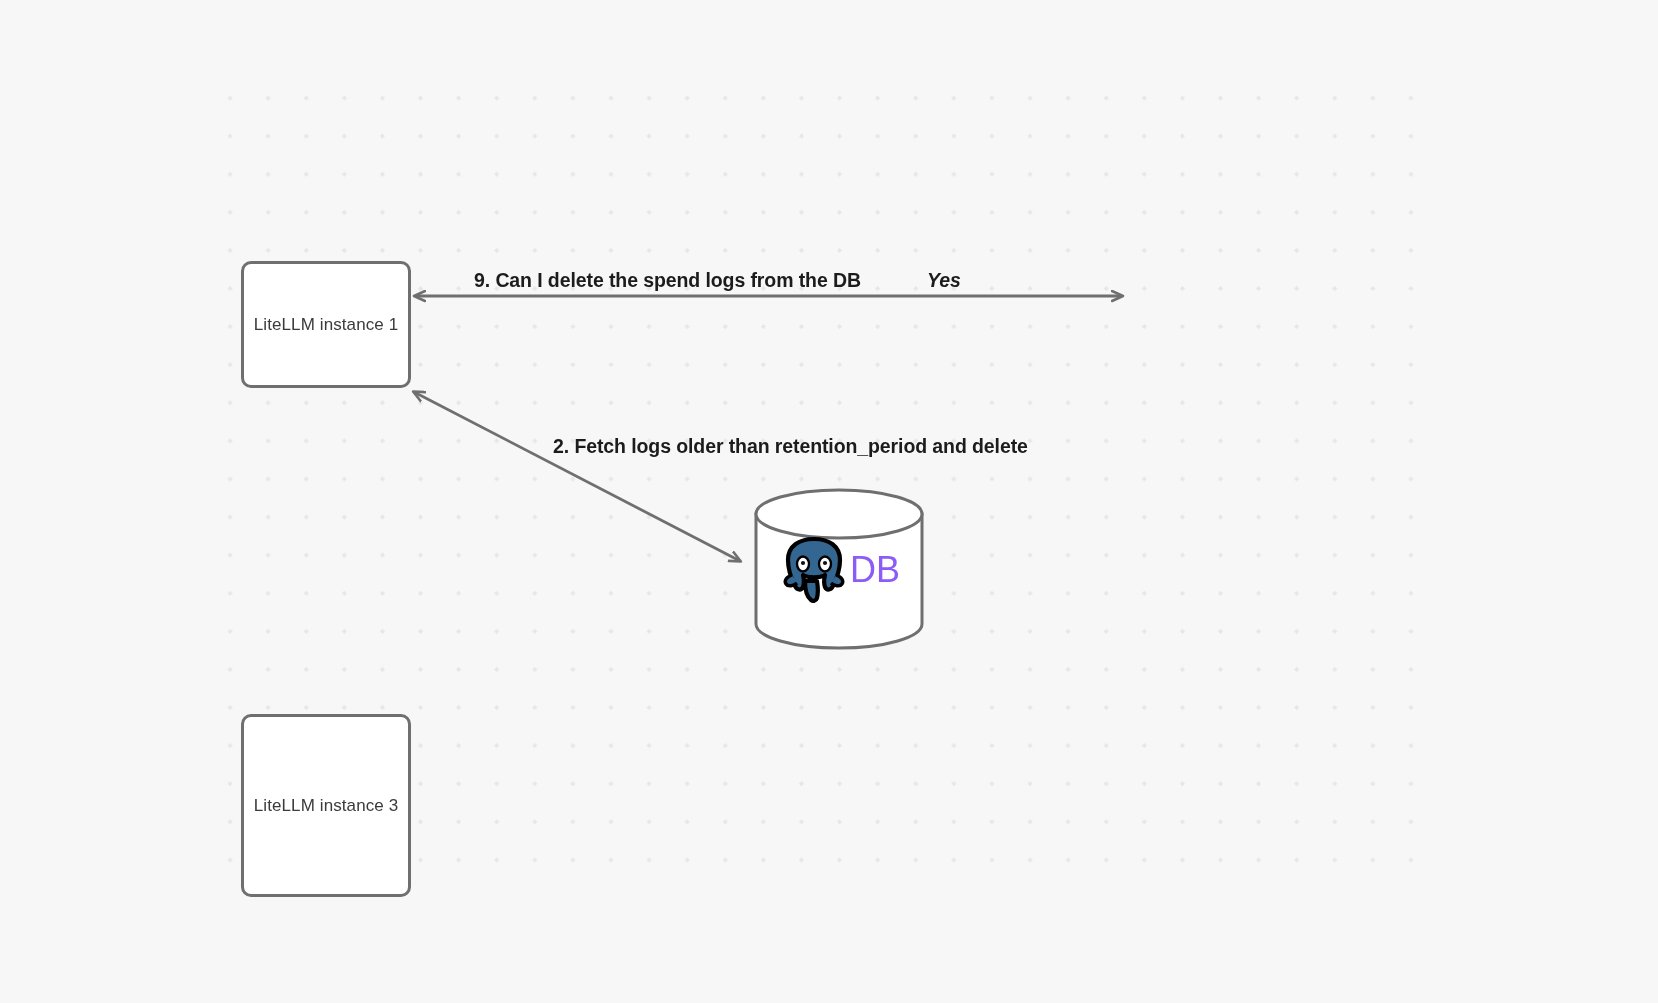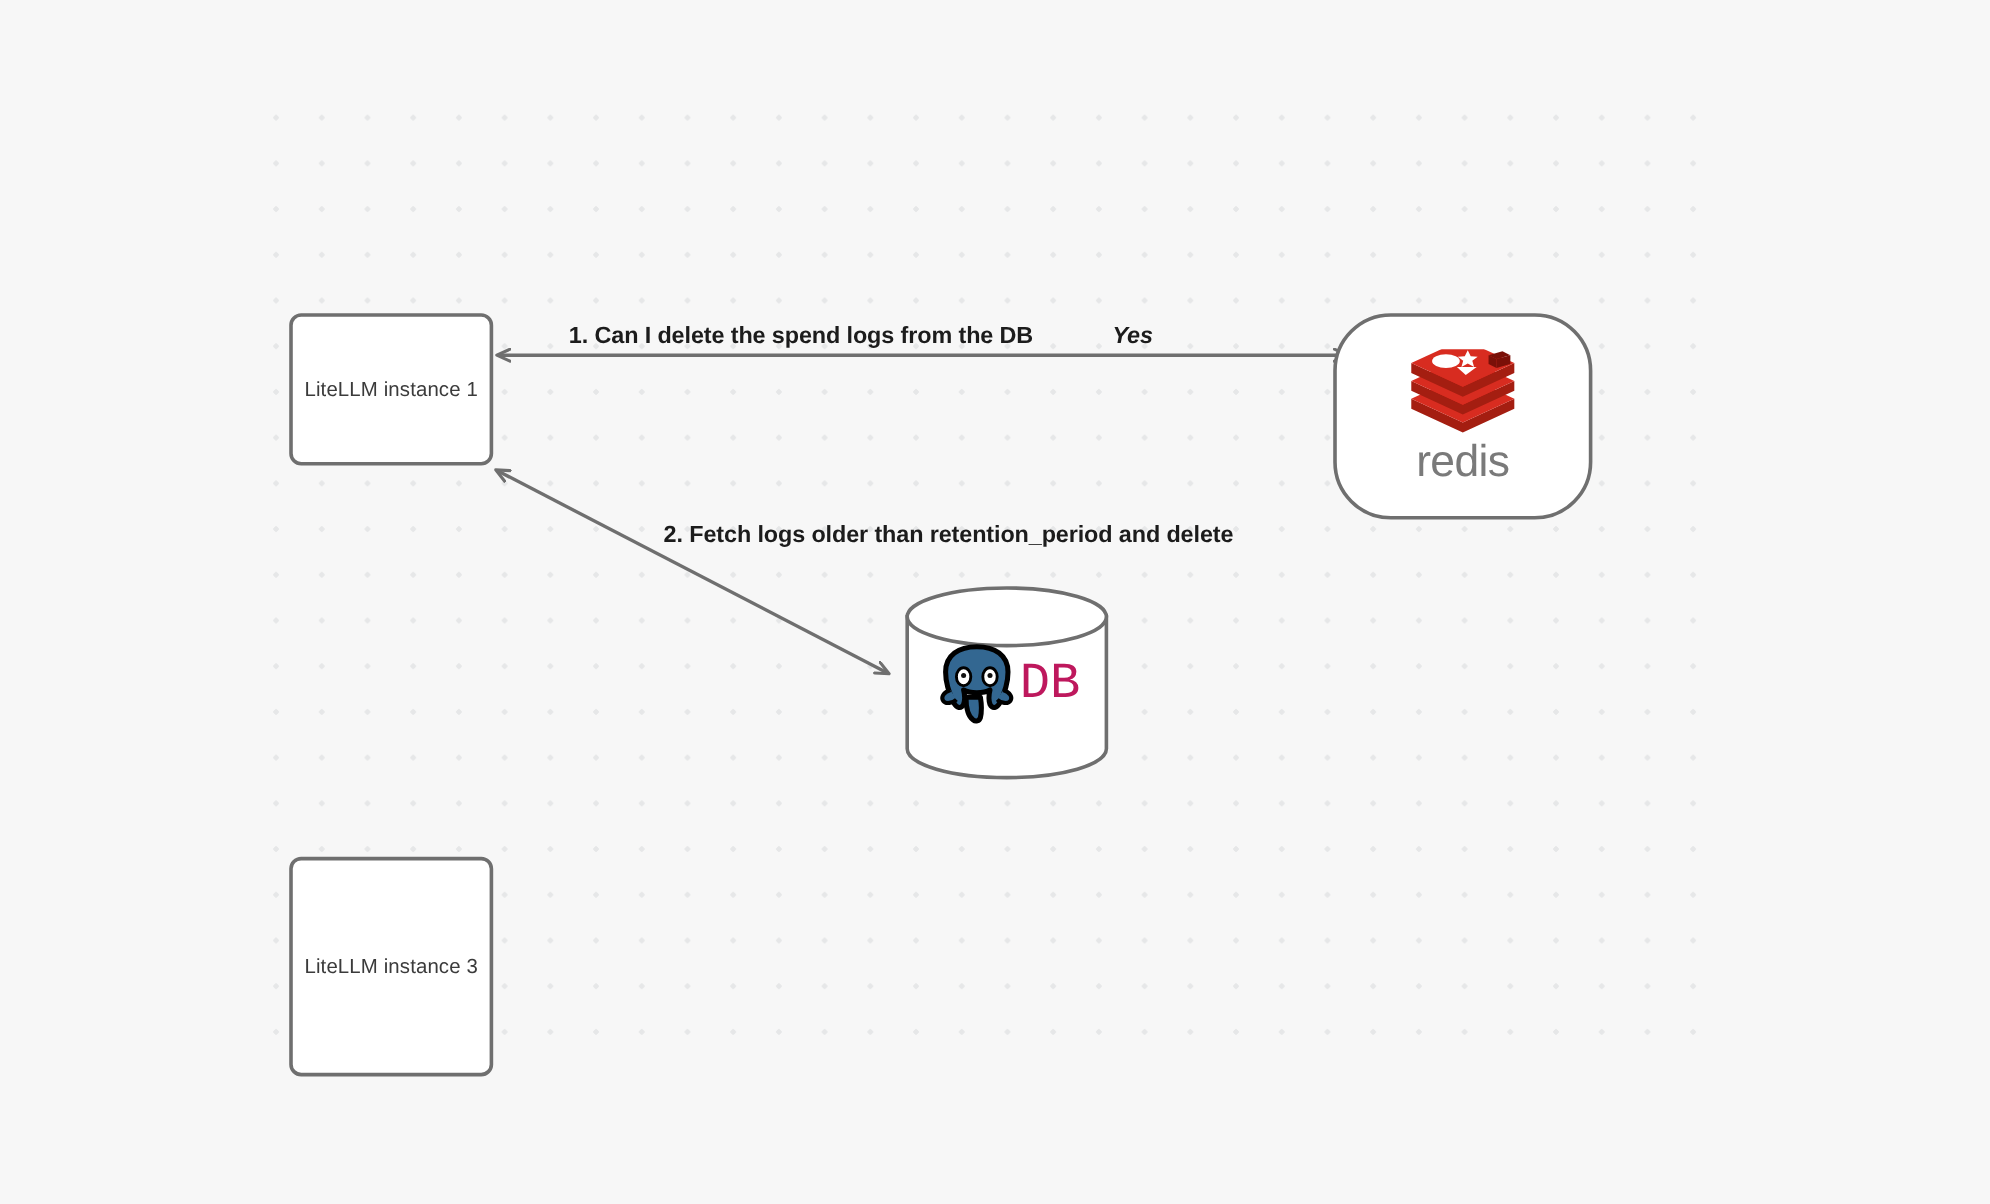--- a/index.html
+++ b/index.html
@@ -85,23 +85,23 @@
     left: 0;
     top: 0;
     width: 100%;
     height: 100%;
     display: flex;
     align-items: center;
     justify-content: center;
     gap: 2px;
   }
   #db-text {
-    font-size: 42px;
-    color: #be185d;
-    font-family: Liberation Mono, monospace;
+    font-size: 36px;
+    color: #8b5cf6;
+    font-family: Liberation Sans, sans-serif;
     letter-spacing: 0px;
     margin-left: -2px;
     margin-top: 2px;
   }
 
   .edge-svg {
     position: absolute;
     left: 0;
     top: 0;
     width: 1658px;
@@ -136,57 +136,31 @@
       <marker id="arrow-start" markerWidth="14" markerHeight="14" refX="3" refY="6" orient="auto" markerUnits="userSpaceOnUse">
         <path d="M 13 1 L 2 6 L 13 11" fill="none" stroke="#6f6f6f" stroke-width="2.6" stroke-linecap="round" stroke-linejoin="round"></path>
       </marker>
     </defs>
 
     <line x1="415" y1="296" x2="1122" y2="296" stroke="#6f6f6f" stroke-width="2.8" marker-start="url(#arrow-start)" marker-end="url(#arrow-end)"></line>
 
     <line x1="414" y1="392" x2="740" y2="561" stroke="#6f6f6f" stroke-width="2.8" marker-start="url(#arrow-start)" marker-end="url(#arrow-end)"></line>
   </svg>
 
-  <div class="edge-label" id="label1">1.  Can I delete the spend logs from the DB</div>
+  <div class="edge-label" id="label1">9.  Can I delete the spend logs from the DB</div>
   <div class="edge-label" id="label1-yes">Yes</div>
   <div class="edge-label" id="label2">2.  Fetch logs older than retention_period and delete</div>
 
   <div class="node-box" id="llm1">
     <span class="node-label">LiteLLM instance 1</span>
   </div>
   <div class="node-box" id="llm3">
     <span class="node-label">LiteLLM instance 3</span>
   </div>
 
-  <div id="redis-node">
-    <div id="redis-logo-wrap">
-      <svg width="116" height="86" viewBox="0 0 116 86">
-
-        <path d="M6 60 L58 84 L110 60 L110 50 L58 74 L6 50 Z" fill="#a41e11"></path>
-        <path d="M6 50 L58 26 L110 50 L58 74 Z" fill="#d82c20"></path>
-
-        <path d="M6 42 L58 66 L110 42 L110 32 L58 56 L6 32 Z" fill="#a41e11"></path>
-        <path d="M6 32 L58 8 L110 32 L58 56 Z" fill="#d82c20"></path>
-
-        <path d="M6 24 L58 48 L110 24 L110 14 L58 38 L6 14 Z" fill="#a41e11"></path>
-        <path d="M6 14 L58 -10 L110 14 L58 38 Z" fill="#d82c20"></path>
-
-        <ellipse cx="41" cy="12" rx="14" ry="7" fill="#ffffff"></ellipse>
-
-        <path d="M63 1 L66 7 L73 7.6 L67.6 11.6 L69.4 18 L63 14.4 L56.6 18 L58.4 11.6 L53 7.6 L60 7 Z" fill="#ffffff"></path>
-
-        <path d="M52 18 L72 18 L61 26 Z" fill="#ffffff"></path>
-
-        <path d="M84 6 L98 2 L106 6 L92 10 Z" fill="#7a1008"></path>
-        <path d="M84 6 L92 10 L92 19 L84 15 Z" fill="#7a1008"></path>
-        <path d="M92 10 L106 6 L106 15 L92 19 Z" fill="#7a1008"></path>
-      </svg>
-      <div style="font-family:'Liberation Sans', sans-serif; font-size:37px; color:#7a7a7a; line-height:1; margin-top:4px; letter-spacing:-0.5px;">redis</div>
-    </div>
-  </div>
 
   <div id="db-node">
     <svg width="172" height="162" viewBox="0 0 172 162" style="position:absolute;left:0;top:0;">
       <path d="M3 26 L3 136 A83 24 0 0 0 169 136 L169 26 Z" fill="#ffffff" stroke="#6f6f6f" stroke-width="3"></path>
       <ellipse cx="86" cy="26" rx="83" ry="24" fill="#ffffff" stroke="#6f6f6f" stroke-width="3"></ellipse>
     </svg>
     <div id="db-inner">
       <svg width="72" height="72" viewBox="0 0 72 72">
         <g stroke="#000000" stroke-width="4.2" stroke-linejoin="round" stroke-linecap="round" fill="#336791">
           <path d="M36 6 C21 6 10 13 10 27 C10 37 13 45 17 53 C19 57 23 58 25 54 C26 51 26 46 25 42

